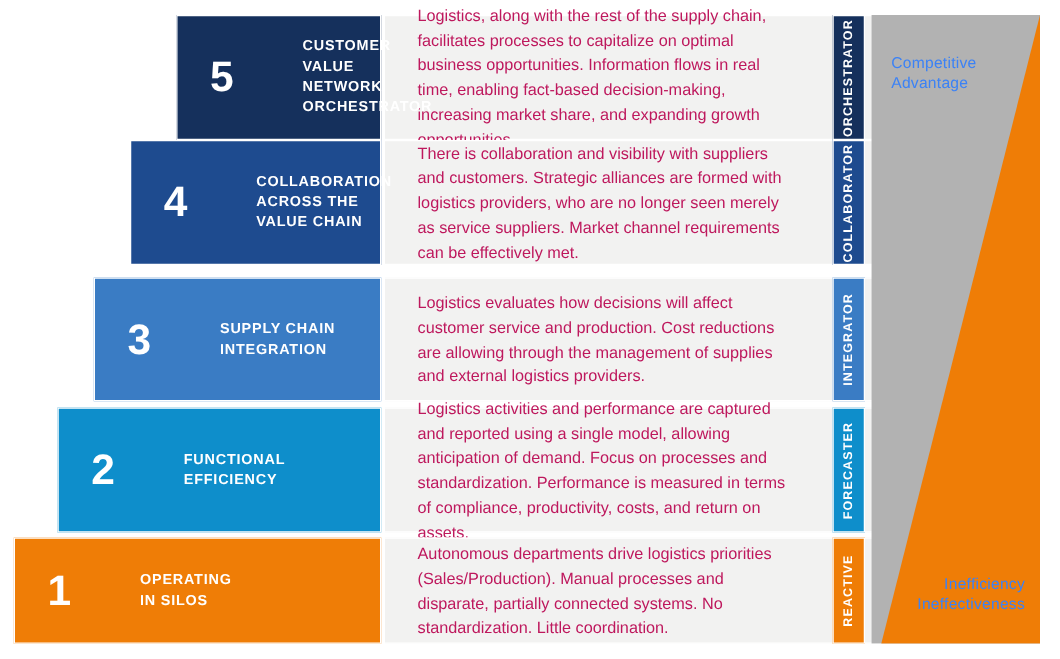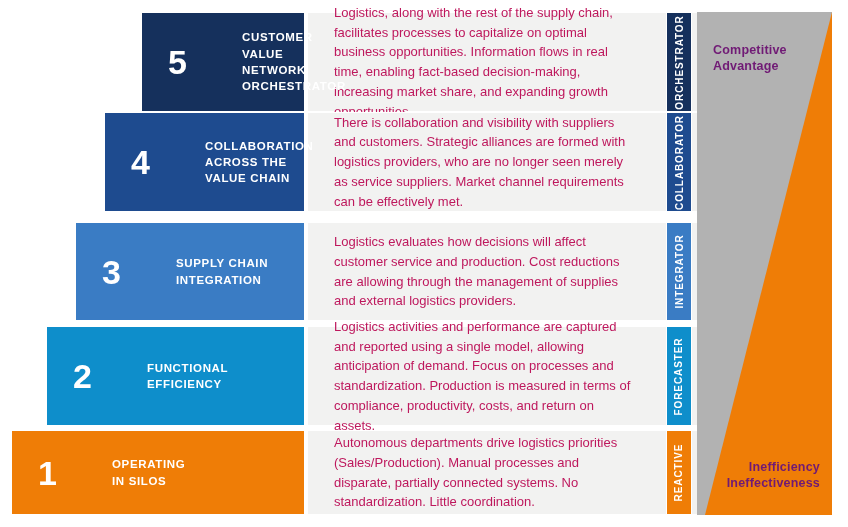--- a/index.html
+++ b/index.html
@@ -114,22 +114,22 @@
     height: 503px;
     overflow: hidden;
   }
   #advantage-panel svg {
     display: block;
     width: 135px;
     height: 503px;
   }
   .panel-label {
     position: absolute;
-    color: #701a75;
-    font-weight: bold;
+    color: #3b82f6;
+    font-weight: normal;
     font-size: 12.5px;
     line-height: 1.3;
     letter-spacing: 0.2px;
   }
   #competitive-advantage-label {
     left: 16px;
     top: 30px;
   }
   #inefficiency-label {
     right: 12px;
@@ -176,21 +176,21 @@
       <div class="level-number">3</div>
       <div class="level-title">SUPPLY CHAIN<br>INTEGRATION</div>
     </div>
     <div class="level-tab" style="background:#3a7cc4;">
       <span>INTEGRATOR</span>
     </div>
   </div>
 
   <div class="level-row" style="top:326px;height:100px;">
     <div class="level-desc-panel">
-      <div class="level-desc">Logistics activities and performance are captured and reported using a single model, allowing anticipation of demand. Focus on processes and standardization. Production is measured in terms of compliance, productivity, costs, and return on assets.</div>
+      <div class="level-desc">Logistics activities and performance are captured and reported using a single model, allowing anticipation of demand. Focus on processes and standardization. Performance is measured in terms of compliance, productivity, costs, and return on assets.</div>
     </div>
     <div class="level-block" style="left:46px;width:259px;background:#0e8ecb;">
       <div class="level-number">2</div>
       <div class="level-title">FUNCTIONAL<br>EFFICIENCY</div>
     </div>
     <div class="level-tab" style="background:#0e8ecb;">
       <span>FORECASTER</span>
     </div>
   </div>
 

